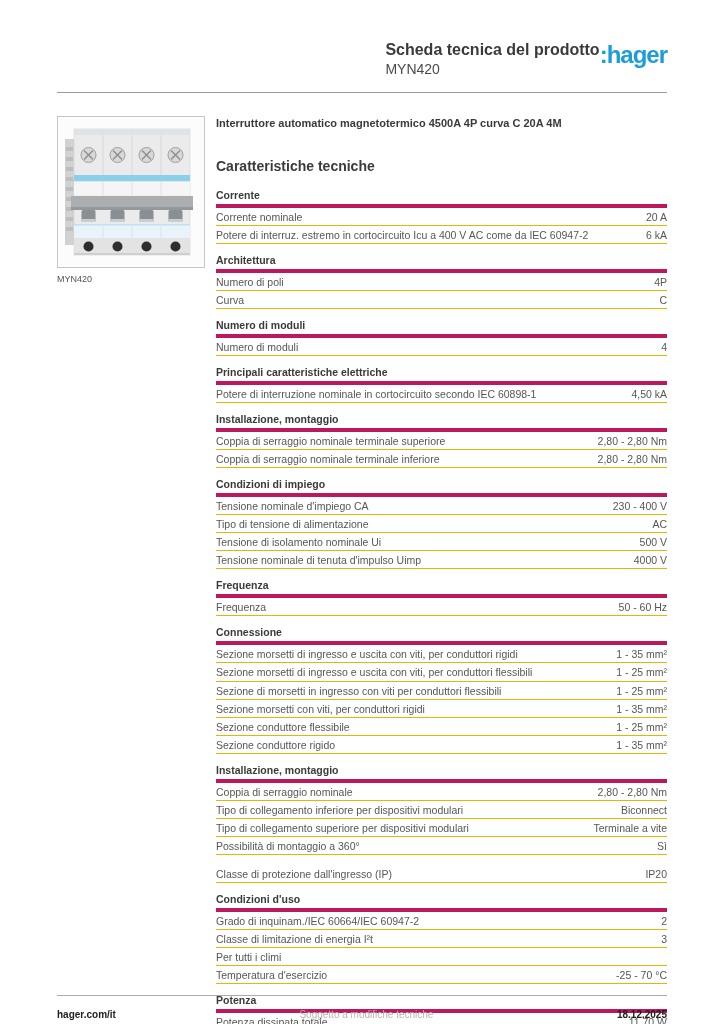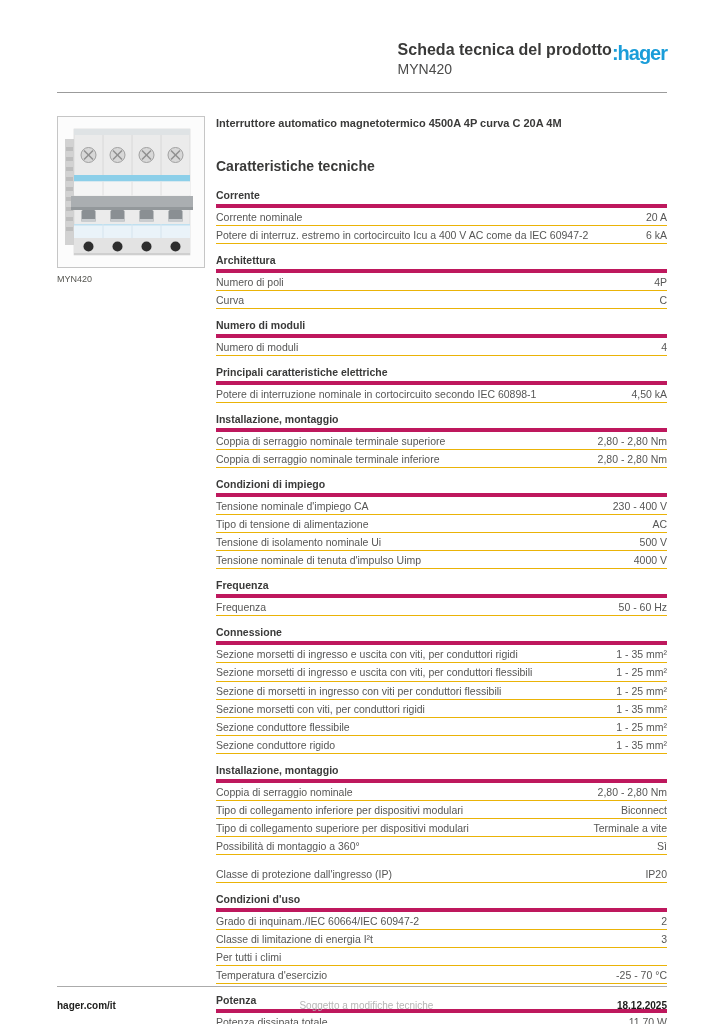--- a/index.html
+++ b/index.html
@@ -30,21 +30,21 @@
     line-height: 1.15;
     margin: 0;
   }
   .doc-subtitle {
     font-size: 14px;
     font-weight: normal;
     color: #4b4b4a;
     margin-top: 2px;
   }
   .logo {
-    font-size: 20px;
+    font-size: 24px;
     font-weight: bold;
     color: #1a9dd9;
     letter-spacing: -1px;
     line-height: 1;
     margin-top: 2px;
   }
   .header-rule {
     border: 0;
     border-top: 1px solid #9b9b9b;
     margin: 15px 57px 0 57px;
@@ -106,21 +106,21 @@
     color: #565655;
     line-height: 1.15;
   }
   .spec-label { flex: 1 1 auto; }
   .spec-value { flex: 0 0 auto; text-align: right; white-space: nowrap; }
   
   .footer {
     position: absolute;
     left: 57px;
     right: 57px;
-    bottom: 13px;
+    bottom: 4px;
     margin-top: 24px;
   }
   .footer-rule {
     border: 0;
     border-top: 1px solid #ababab;
     margin: 0 0 13px 0;
   }
   .footer-row {
     display: flex;
     align-items: baseline;

